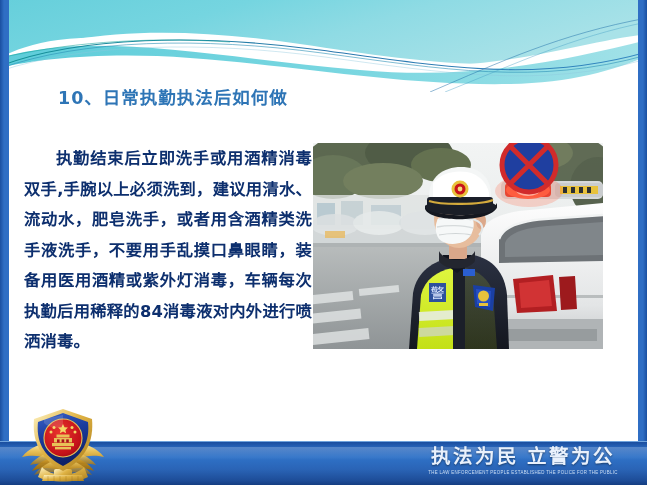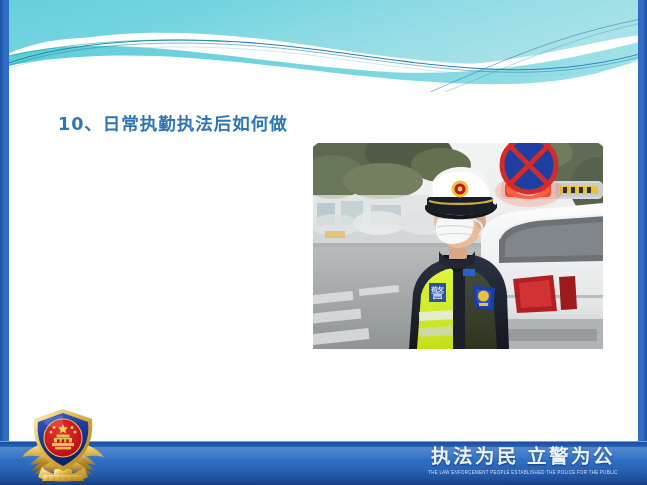--- a/index.html
+++ b/index.html
@@ -40,21 +40,21 @@
     width:647px;height:92px;
     z-index:3;
     overflow:hidden;
   }
   .header-wave svg{display:block;}
 
   
   .slide-title{
     position:absolute;
     left:58px;
-    top:110px;
+    top:84px;
     z-index:5;
     font-size:17.5px;
     font-weight:bold;
     letter-spacing:1px;
     color:#2e75b6;
     font-family:"DejaVu Sans","Liberation Sans",sans-serif;
     white-space:nowrap;
   }
 
   
@@ -194,20 +194,21 @@
       <path d="M0,68.5 C82,39 202,37 322,53 C442,69 537,86 647,55" fill="none" stroke="#2a8fb5" stroke-width="0.8" opacity="0.75"></path>
       <path d="M0,71 C85,43 205,41 325,57 C445,73 540,89 647,59" fill="none" stroke="#8ec7dd" stroke-width="0.7" opacity="0.6"></path>
       <path d="M430,92 C500,62 560,34 647,18" fill="none" stroke="#1e6fa8" stroke-width="0.9" opacity="0.55"></path>
       <path d="M445,92 C515,64 572,37 647,22" fill="none" stroke="#3f9cc4" stroke-width="0.8" opacity="0.5"></path>
       <path d="M0,58 C60,44 140,36 230,42" fill="none" stroke="#17a39b" stroke-width="0.8" opacity="0.7"></path>
     </svg>
   </div>
 
   <div class="slide-title">10、日常执勤执法后如何做</div>
 
+  <div class="body-text">执勤结束后立即洗手或用酒精消毒双手,手腕以上必须洗到，建议用清水、流动水，肥皂洗手，或者用含酒精类洗手液洗手，不要用手乱摸口鼻眼睛，装备用医用酒精或紫外灯消毒，车辆每次执勤后用稀释的84消毒液对内外进行喷洒消毒。</div>
 
   <div class="photo">
     <svg width="290" height="206" viewBox="0 0 290 206" xmlns="http://www.w3.org/2000/svg">
       <defs>
         <linearGradient id="skyG" x1="0" y1="0" x2="0" y2="1">
           <stop offset="0%" stop-color="#f2f4f4"></stop>
           <stop offset="100%" stop-color="#dfe3e2"></stop>
         </linearGradient>
         <linearGradient id="roadG" x1="0" y1="0" x2="0" y2="1">
           <stop offset="0%" stop-color="#b9bdbd"></stop>

